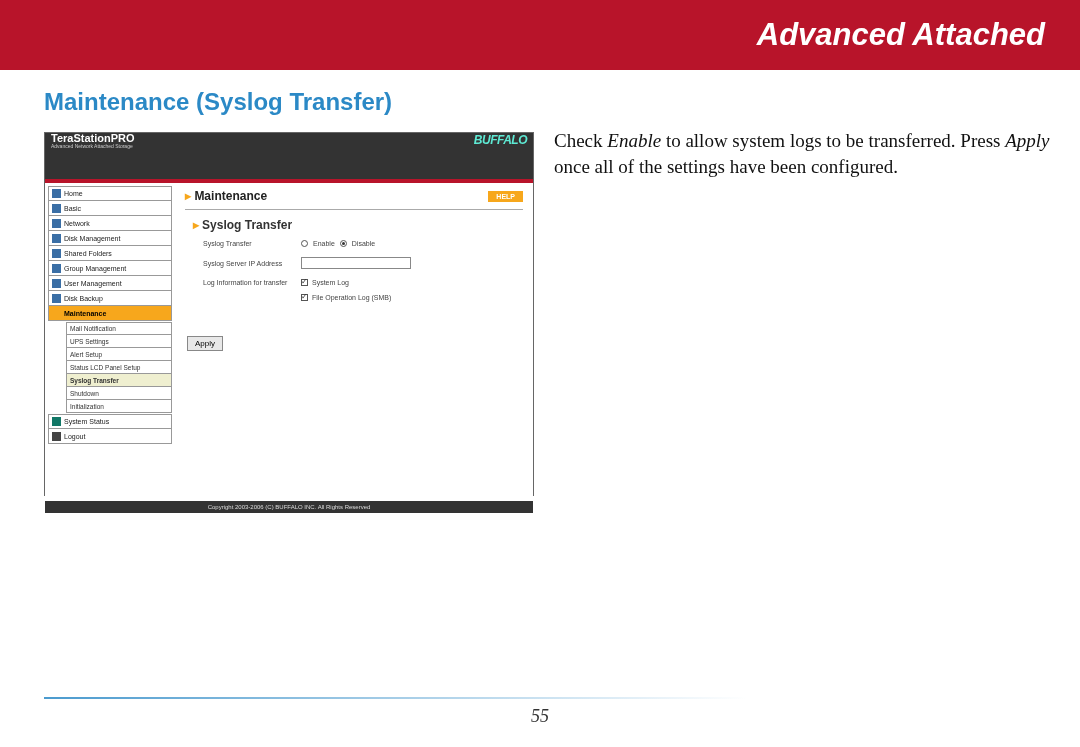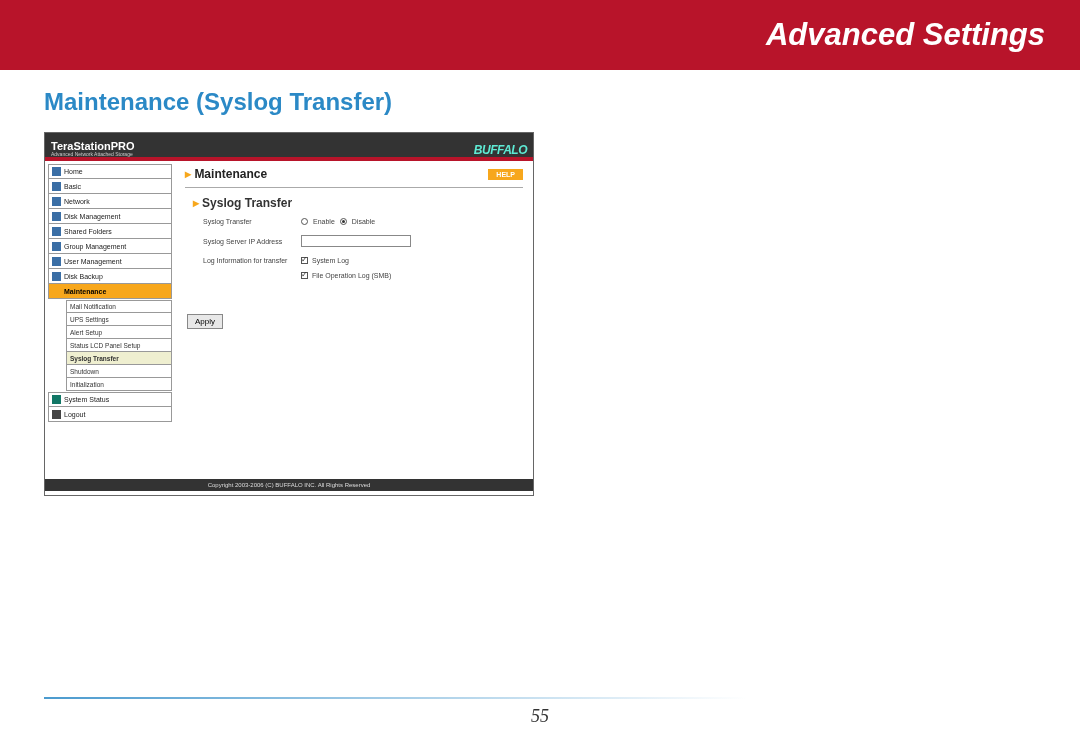--- a/index.html
+++ b/index.html
@@ -61,24 +61,24 @@
     height: 364px;
     border: 1px solid #666;
     background: #fff;
     font-family: Arial, Helvetica, sans-serif;
     font-size: 8px;
     position: relative;
   }
 
   
   .app-top {
-    height: 24px;
+    height: 46px;
     background: #333;
     display: flex;
-    align-items: flex-end;
+    align-items: flex-start;
     justify-content: space-between;
     padding: 0 6px;
   }
   .logo-left {
     color: #fff;
     font-weight: bold;
     font-size: 11px;
     line-height: 1;
   }
   .logo-left .sub { font-size: 5px; font-weight: normal; color: #ccc; display: block; }
@@ -250,21 +250,21 @@
     right: 32px;
     height: 2px;
     background: linear-gradient(90deg, #2b89c6, #fff 70%);
     opacity: 0.85;
   }
 </style>
 </head>
 <body>
 
 <div class="header-bar">
-  <span class="header-title">Advanced Settings</span>
+  <span class="header-title">Advanced Attached</span>
 </div>
 
 <div class="content">
   <div class="left-col">
     <div class="section-title">Maintenance (Syslog Transfer)</div>
 
     <div class="app-frame">
       <div class="app-top">
         <div class="logo-left">
           <span>TeraStationPRO</span>
@@ -390,16 +390,21 @@
           </div>
 
           <button class="apply-btn">Apply</button>
         </div>
       </div>
 
       <div class="app-footer">Copyright 2003-2006 (C) BUFFALO INC. All Rights Reserved</div>
     </div>
   </div>
 
+  <div class="right-col">
+    <p class="desc-text">
+      <span>Check </span><span class="em">Enable</span><span> to allow system logs to be transferred.  Press </span><span class="em">Apply</span><span> once all of the settings have been configured.</span>
+    </p>
+  </div>
 </div>
 
 <div class="footer-line"></div>
 <div class="page-num">55</div>
 
 </body></html>

